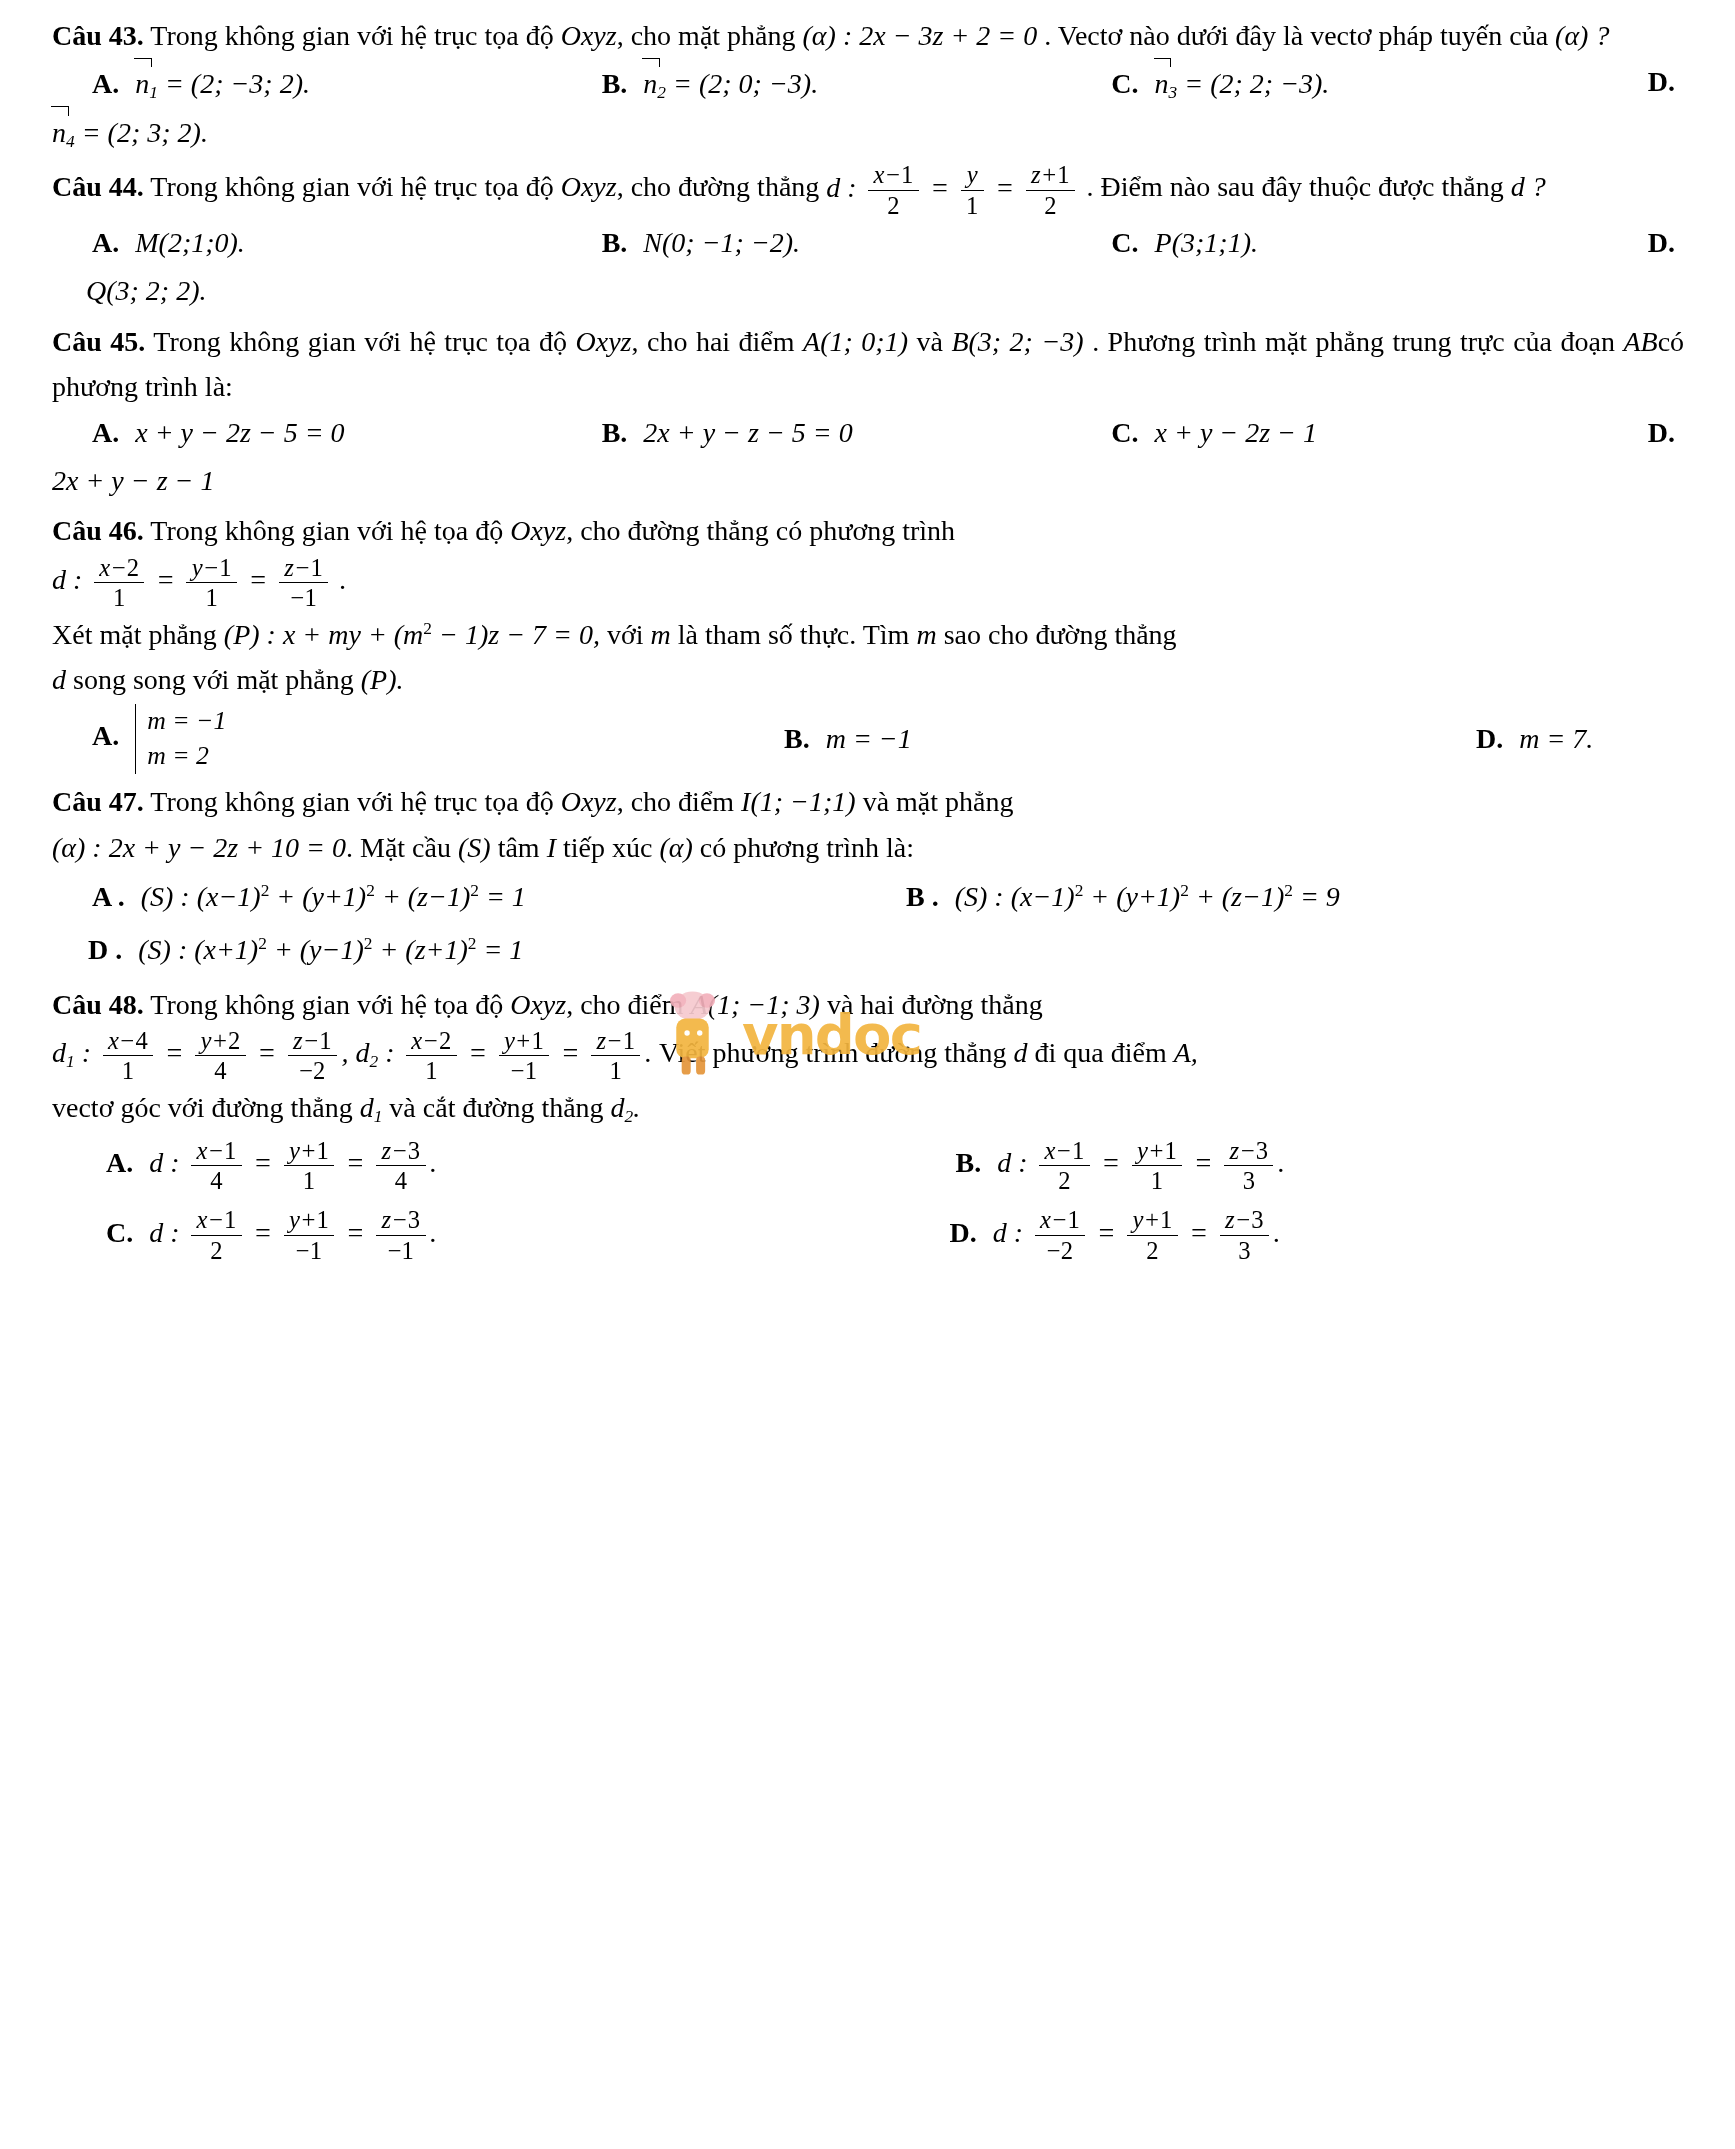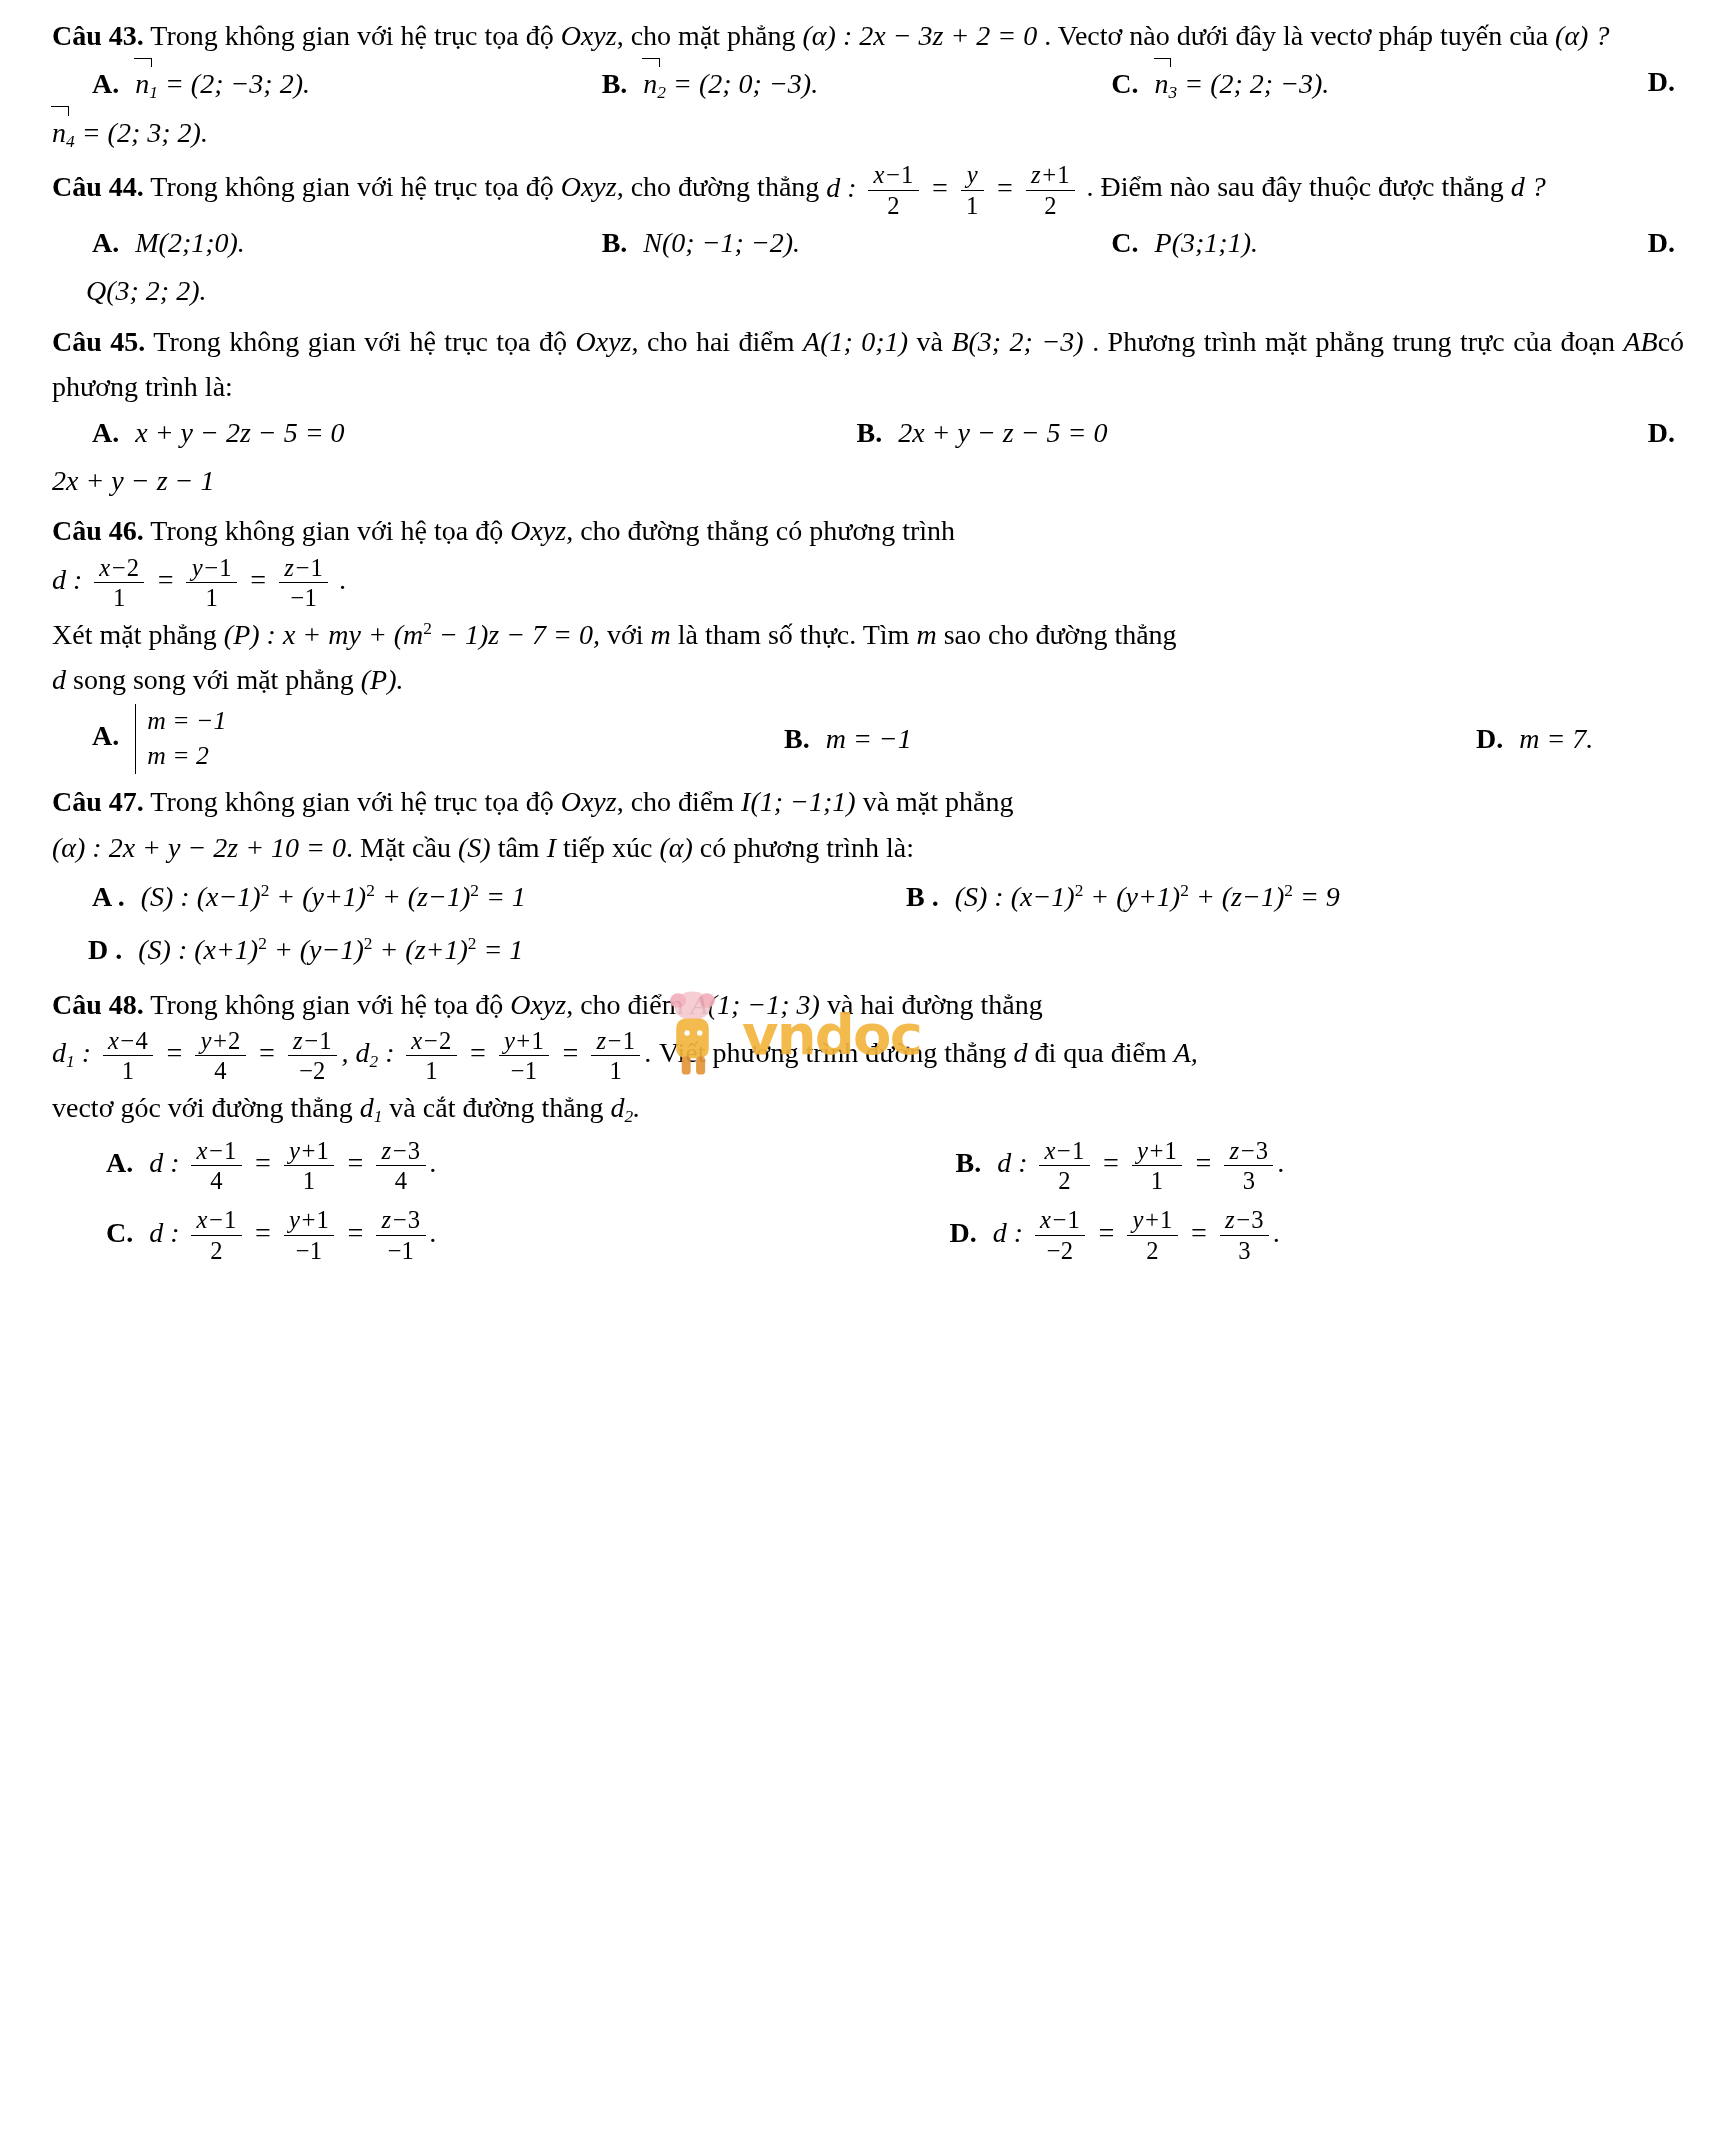--- a/index.html
+++ b/index.html
@@ -205,20 +205,24 @@
       <span class="it">AB</span><span>có phương trình là:</span>
     </div>
     <div class="choices">
       <div class="c pad">
         <span class="choice-label">A.</span>
         <span class="math">x + y − 2z − 5 = 0</span>
       </div>
       <div class="c">
         <span class="choice-label">B.</span>
         <span class="math">2x + y − z − 5 = 0</span>
+      </div>
+      <div class="c">
+        <span class="choice-label">C.</span>
+        <span class="math">x + y − 2z − 1</span>
       </div>
       <div class="c" style="flex:0 0 63px;text-align:right;">
         <span class="choice-label">D.</span>
       </div>
     </div>
     <div class="line">
       <span class="math">2x + y − z − 1</span>
     </div>
   </div>
 

